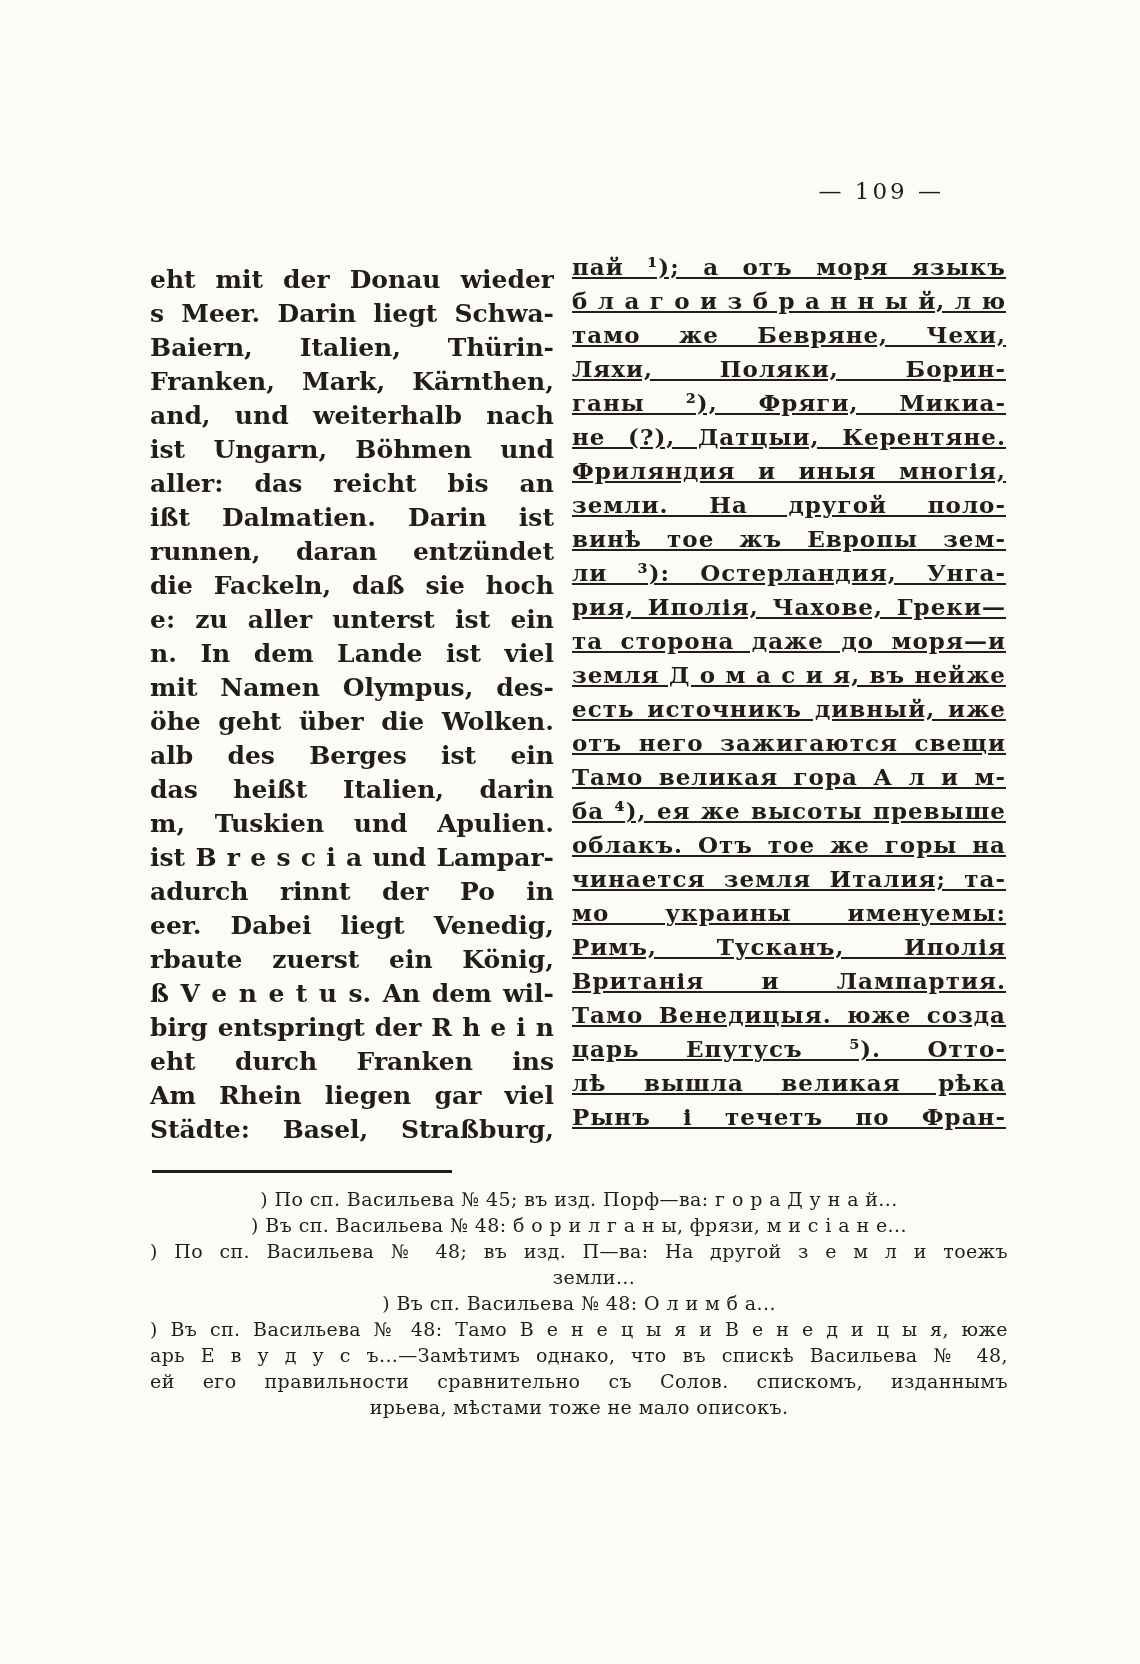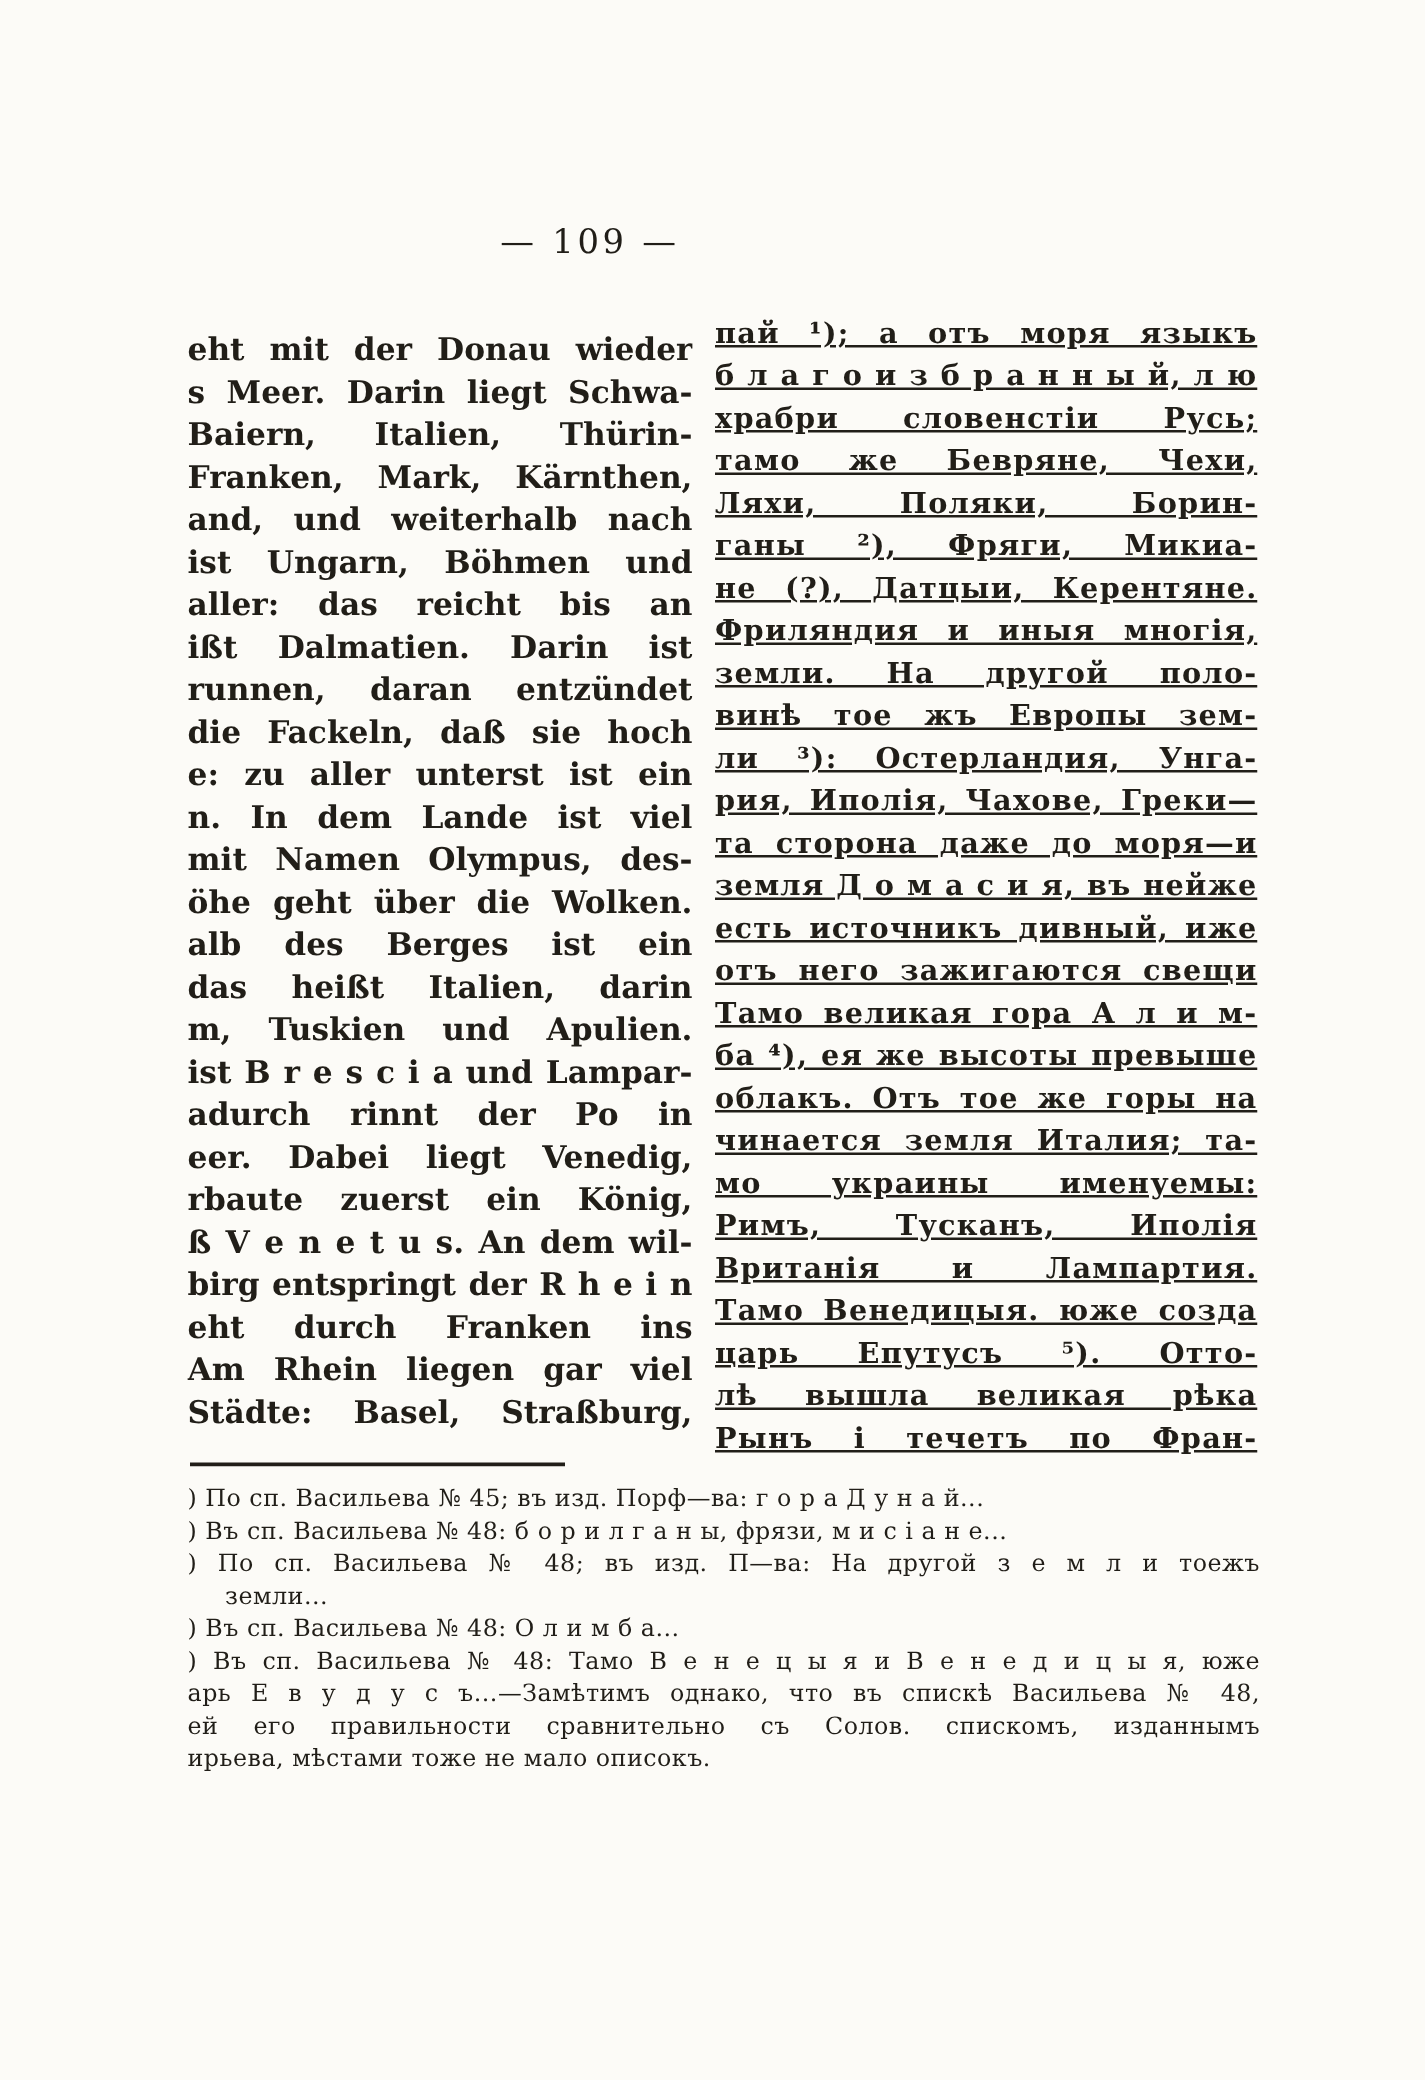--- a/index.html
+++ b/index.html
@@ -11,22 +11,22 @@
     background: #fcfbf7;
     color: #211e18;
     font-family: "DejaVu Serif", serif;
     overflow: hidden;
   }
   .pageno {
     position: absolute;
     top: 178px;
     left: 0;
     width: 944px;
-    text-align: center;
-    font-size: 27px;
+    text-align: right;
+    font-size: 23px;
     letter-spacing: 3px;
     font-weight: normal;
   }
   .col { position: absolute; top: 250px; }
   #left-col  { left: 150px; width: 404px; margin-top: 13px; }
   #right-col { left: 572px; width: 434px; text-decoration: underline; }
   .line {
     height: 34px;
     line-height: 34px;
     text-align: justify;
@@ -58,20 +58,21 @@
     left: 150px;
     top: 1186px;
     width: 858px;
   }
   .fn-line {
     height: 26px;
     line-height: 26px;
     font-size: 19px;
     letter-spacing: 0.4px;
     overflow: hidden;
+    text-align: center;
   }
   .fn-line.just {
     text-align: justify;
     text-align-last: justify;
   }
 </style>
 </head>
 <body>
 
 <div class="page" style="background: rgb(252, 251, 247); color: rgb(33, 30, 24);">
@@ -103,21 +104,20 @@
       <div class="line de">ß V e n e t u s. An dem wil-</div>
       <div class="line de">birg entspringt der R h e i n</div>
       <div class="line de">eht durch Franken ins</div>
       <div class="line de">Am Rhein liegen gar viel</div>
       <div class="line de">Städte: Basel, Straßburg,</div>
     </div>
 
   <div id="right-col" class="col">
       <div class="line ru">пай ¹); а отъ моря языкъ</div>
       <div class="line ru">б л а г о и з б р а н н ы й, л ю д и е</div>
-      <div class="line ru">храбри словенстіи Русь;</div>
       <div class="line ru">тамо же Бевряне, Чехи,</div>
       <div class="line ru">Ляхи, Поляки, Борин-</div>
       <div class="line ru">ганы ²), Фряги, Микиа-</div>
       <div class="line ru">не (?), Датцыи, Керентяне.</div>
       <div class="line ru">Фриляндия и иныя многія,</div>
       <div class="line ru">земли. На другой поло-</div>
       <div class="line ru">винѣ тое жъ Европы зем-</div>
       <div class="line ru">ли ³): Остерландия, Унга-</div>
       <div class="line ru">рия, Иполія, Чахове, Греки—</div>
       <div class="line ru">та сторона даже до моря—и</div>

